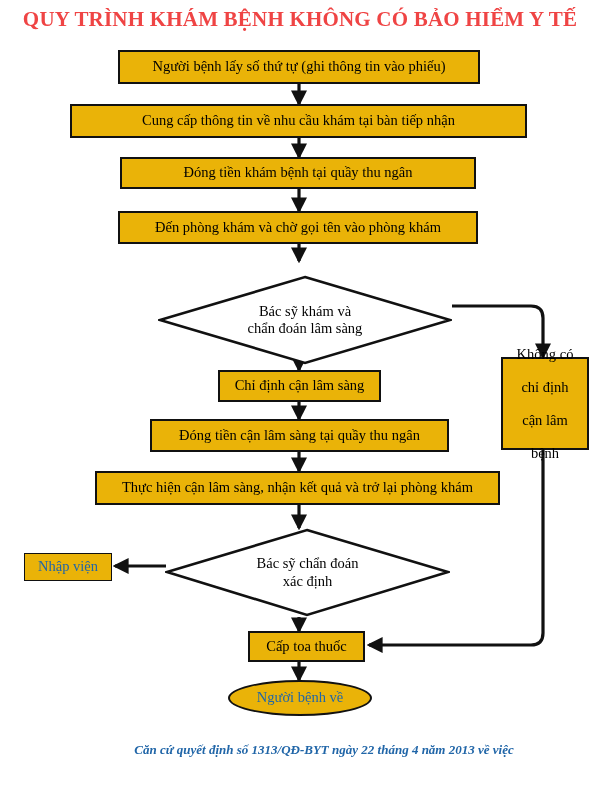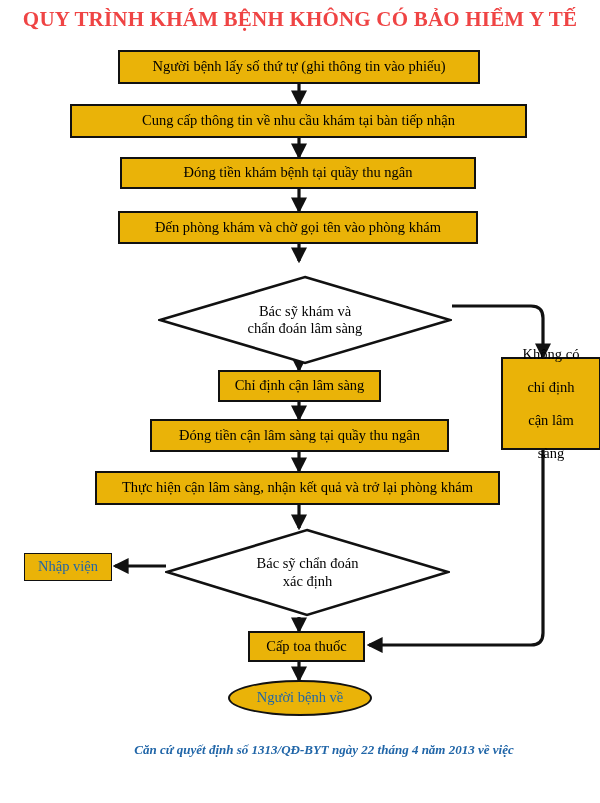--- a/index.html
+++ b/index.html
@@ -165,25 +165,25 @@
       <polygon points="147,2 292,45 147,88 2,45" fill="#ffffff" stroke="#111111" stroke-width="2.6"></polygon>
     </svg>
     <div class="dlabel">
       <div>
         <div>Bác sỹ khám và</div>
         <div>chẩn đoán lâm sàng</div>
       </div>
     </div>
   </div>
 
-  <div class="node box" style="left:501px; top:357px; width:100px; height:93px; flex-direction:column; line-height:1.25;gap:15px;">
+  <div class="node box" style="left:501px; top:357px; width:88px; height:93px; flex-direction:column; line-height:1.25;gap:15px;">
     <span>Không có</span>
     <span>chỉ định</span>
     <span>cận lâm</span>
-    <span>sàng</span>
+    <span>bệnh</span>
   </div>
 
   <div class="node box" style="left:218px; top:370px; width:163px; height:32px;">
     <span>Chỉ định cận lâm sàng</span>
   </div>
 
   <div class="node box" style="left:150px; top:419px; width:299px; height:33px;">
     <span>Đóng tiền cận lâm sàng tại quầy thu ngân</span>
   </div>
 

